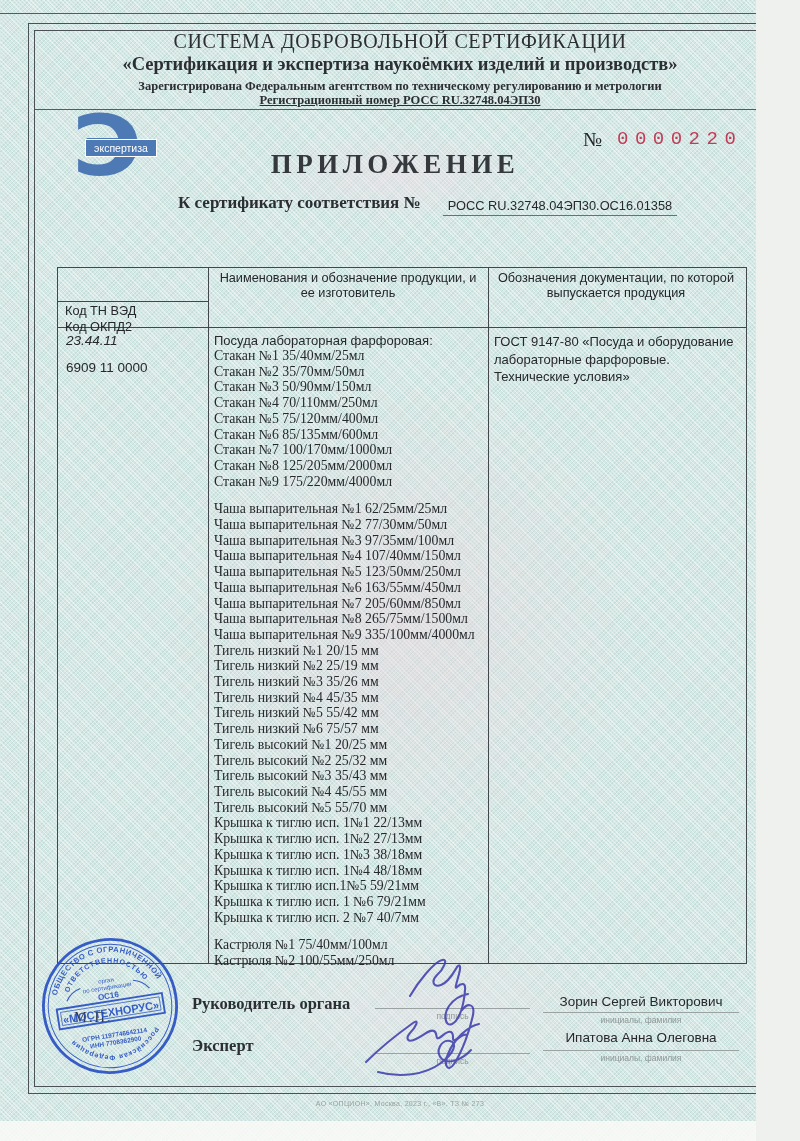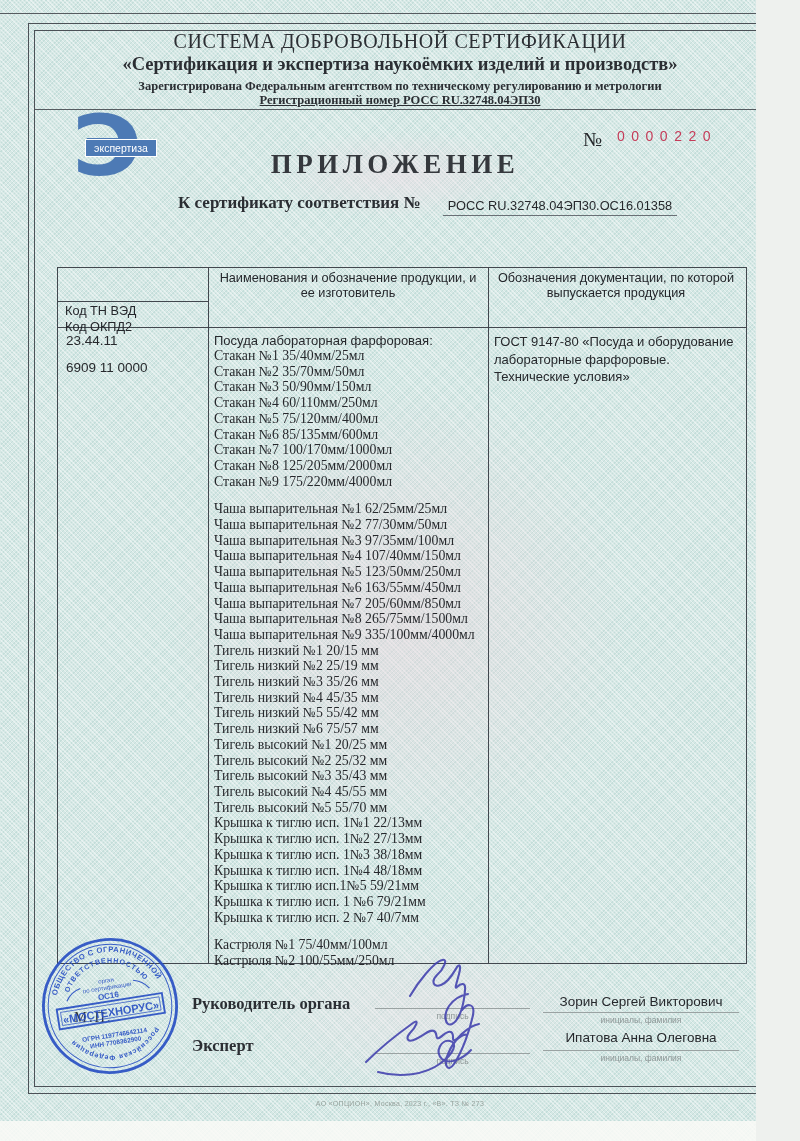--- a/index.html
+++ b/index.html
@@ -25,21 +25,21 @@
   .hdr2{top:54px;font-size:18.5px;font-weight:bold;}
   .hdr3{top:79px;font-size:12.5px;font-weight:bold;}
   .hdr4{top:93px;font-size:12.5px;font-weight:bold;text-decoration:underline;}
 
   .logo-glyph{left:72px;top:104px;font-family:"DejaVu Sans",sans-serif;font-weight:bold;
     font-size:84px;line-height:84px;color:#4d7ab5;transform:scaleX(1.14);transform-origin:left top;}
   .logo-band{left:85px;top:139px;width:70px;height:16px;background:#4d7ab5;border:1.5px solid #fff;
     color:#fff;font-family:"Liberation Sans",sans-serif;font-size:10.5px;line-height:16px;text-align:center;}
 
   .blank-no-sign{left:583px;top:128px;font-size:20px;color:#26282c;}
-  .blank-no-val{left:617px;top:128px;font-family:Liberation Sans, sans-serif;font-size:14px;
+  .blank-no-val{left:617px;top:128px;font-family:Liberation Mono, monospace;font-size:19px;
     letter-spacing:6.5px;color:#c43b58;}
 
   .doc-title{left:250px;top:149px;width:290px;text-align:center;font-size:27px;font-weight:bold;
     letter-spacing:4.5px;color:#35383d;}
 
   .certref-label{left:178px;top:193px;font-size:17px;font-weight:bold;color:#2b2e33;}
   .certref-num{left:445px;top:198px;width:230px;text-align:center;
     font-family:"Liberation Sans",sans-serif;font-size:12.8px;color:#26282c;}
   .certref-line{left:443px;top:215px;width:234px;height:0;border-top:1px solid #6a7076;}
 
@@ -48,21 +48,21 @@
   .tbl .v1{position:absolute;left:150px;top:0;height:100%;border-left:1.1px solid #42474e;}
   .tbl .v2{position:absolute;left:430px;top:0;height:100%;border-left:1.1px solid #42474e;}
   .tbl .h-head{position:absolute;left:0;top:59px;width:100%;border-top:1.1px solid #42474e;}
   .tbl .h-c1{position:absolute;left:0;top:33px;width:150px;border-top:1.1px solid #42474e;}
   .sans{font-family:"Liberation Sans",sans-serif;}
   .th{color:#24262b;font-size:12.7px;line-height:15px;}
   .th-c1a{left:65px;top:272px;margin-top:48px;}
   .th-c1b{left:65px;top:304px;}
   .th-c2{left:209px;top:271px;width:278px;text-align:center;}
   .th-c3{left:489px;top:271px;width:254px;text-align:center;}
-  .code1{left:66px;top:333px;font-size:13.5px;color:#26282c;}
+  .code1{left:66px;top:333px;font-size:13.5px;color:#26282c;font-style:italic;}
   .code2{left:66px;top:360px;font-size:13.5px;color:#26282c;}
   .prod-intro{left:214px;top:333px;font-size:13px;color:#26282c;}
   .product-lines{left:214px;top:348px;width:272px;color:#26282c;}
   .product-line{font-size:13.8px;line-height:15.7px;min-height:15.7px;white-space:nowrap;}
   .product-line:empty{height:12px;min-height:12px;}
   .doc-lines{left:494px;top:333px;width:248px;color:#26282c;}
   .doc-line{font-family:"Liberation Sans",sans-serif;font-size:13px;line-height:17.6px;}
 
   
   .role1{left:192px;top:994px;font-size:16.5px;font-weight:bold;color:#2b2e33;}
@@ -136,21 +136,21 @@
 
   <div class="abs sans code1">23.44.11</div>
   <div class="abs sans code2">6909 11 0000</div>
 
   <div class="abs sans prod-intro">Посуда лабораторная фарфоровая:</div>
   <div class="abs product-lines">
 
   <div class="product-line">Стакан №1  35/40мм/25мл</div>
       <div class="product-line">Стакан №2  35/70мм/50мл</div>
       <div class="product-line">Стакан №3  50/90мм/150мл</div>
-      <div class="product-line">Стакан №4  60/110мм/250мл</div>
+      <div class="product-line">Стакан №4  70/110мм/250мл</div>
       <div class="product-line">Стакан №5  75/120мм/400мл</div>
       <div class="product-line">Стакан №6  85/135мм/600мл</div>
       <div class="product-line">Стакан №7  100/170мм/1000мл</div>
       <div class="product-line">Стакан №8  125/205мм/2000мл</div>
       <div class="product-line">Стакан №9  175/220мм/4000мл</div>
       <div class="product-line"></div>
       <div class="product-line">Чаша выпарительная  №1 62/25мм/25мл</div>
       <div class="product-line">Чаша выпарительная  №2 77/30мм/50мл</div>
       <div class="product-line">Чаша выпарительная  №3 97/35мм/100мл</div>
       <div class="product-line">Чаша выпарительная  №4 107/40мм/150мл</div>

